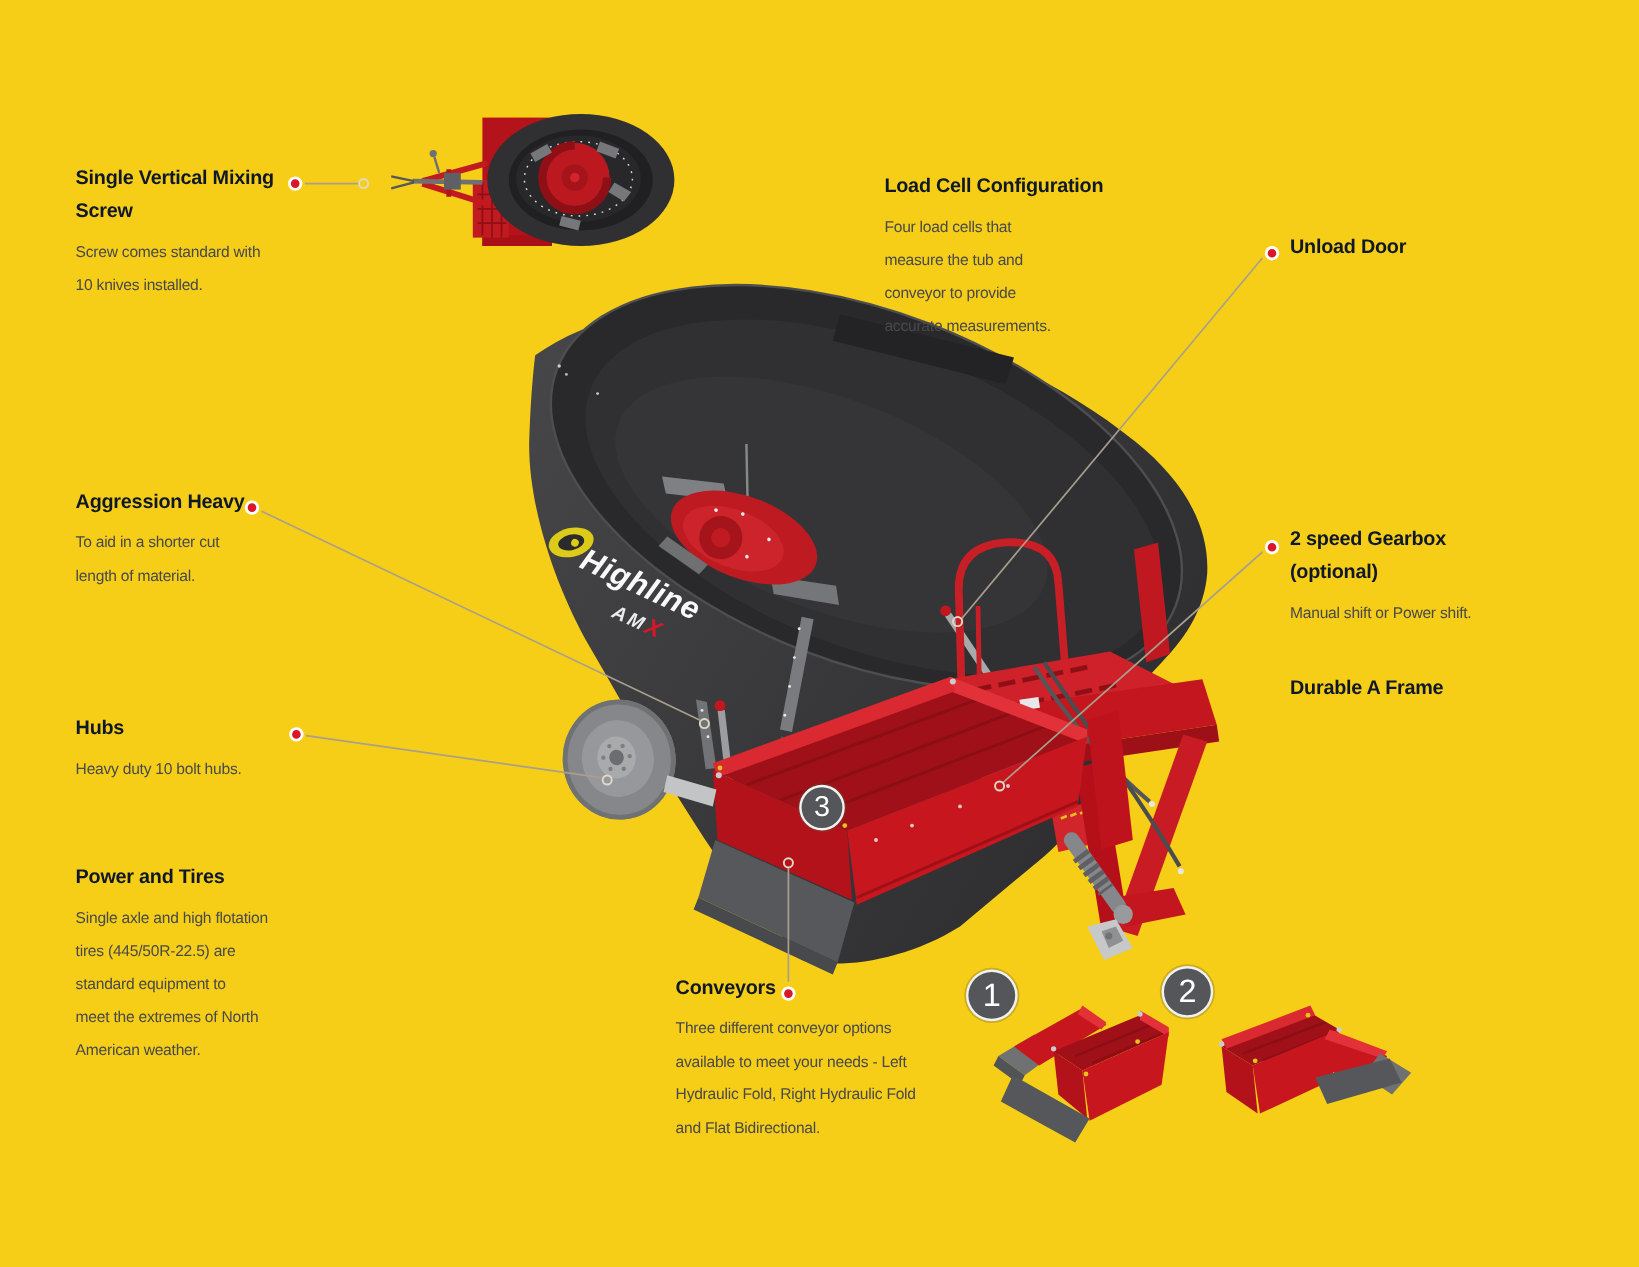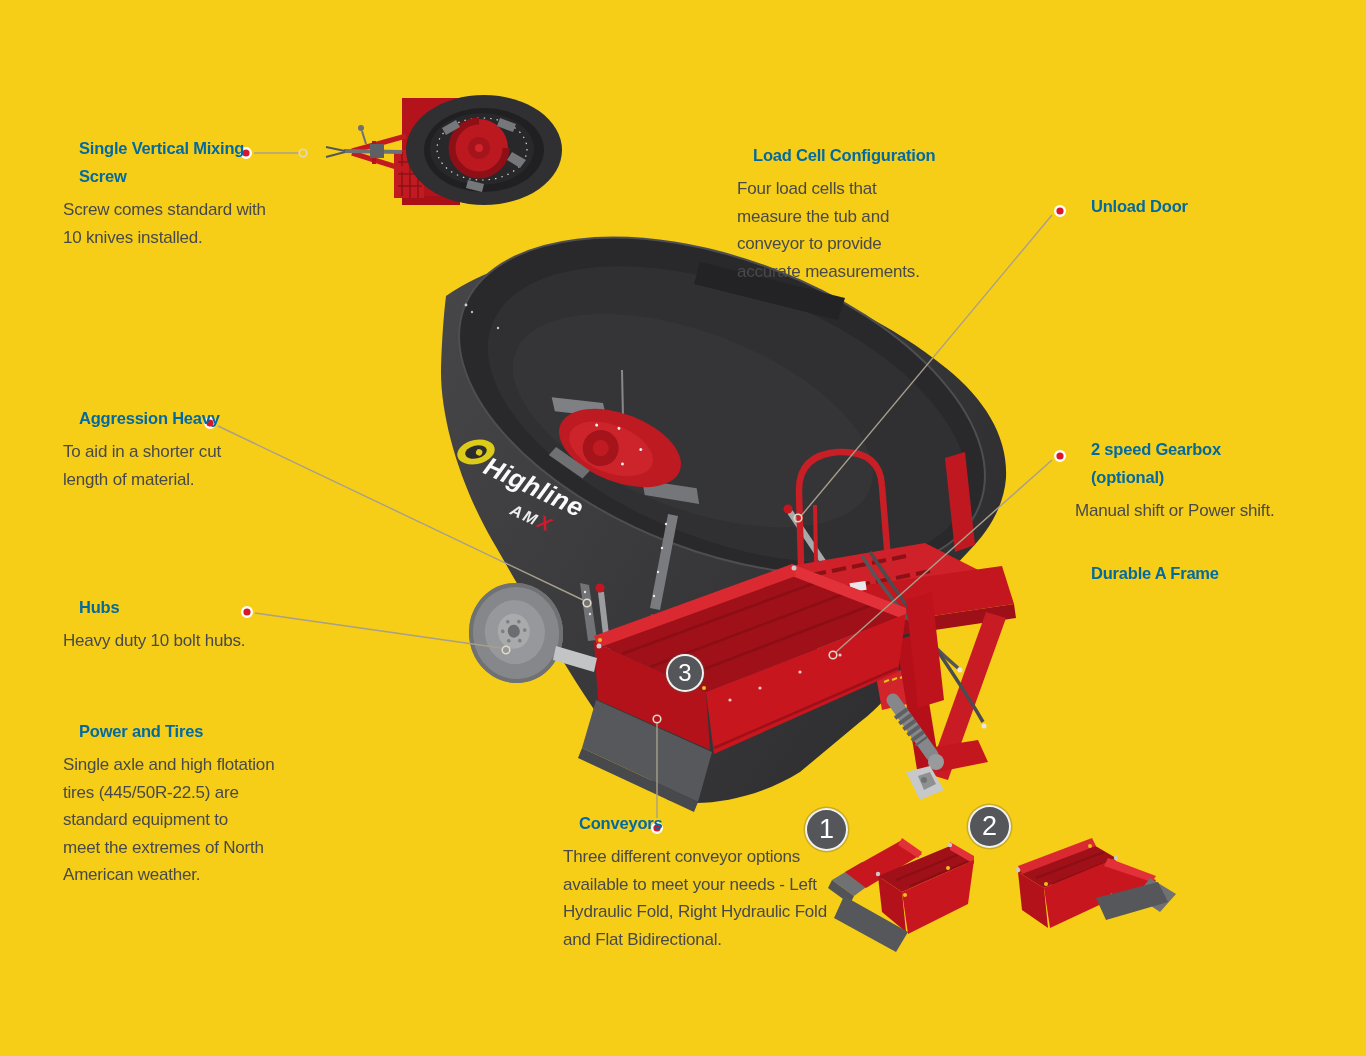--- a/index.html
+++ b/index.html
@@ -1,22 +1,22 @@
 <!DOCTYPE html>
 <html><head>
 <meta charset="utf-8">
 <style>
   html,body{margin:0;padding:0;background:#F6CE17;}
   #canvas{position:relative;width:1366px;height:1056px;background:#F6CE17;overflow:hidden;
           font-family:"Liberation Sans",sans-serif;}
   svg.layer{position:absolute;left:0;top:0;}
   .callout{position:absolute;}
-  .callout h3{margin:0 0 6px 16px;font-size:16.5px;line-height:28px;font-weight:bold;
-              color:#0369a1;letter-spacing:-0.2px;white-space:nowrap;}
-  .callout p{margin:0;font-size:17px;line-height:27.5px;color:#48494B;
+  .callout h3{margin:0 0 6px 0;font-size:16.5px;line-height:28px;font-weight:bold;
+              color:#0f172a;letter-spacing:-0.2px;white-space:nowrap;}
+  .callout p{margin:0;font-size:13px;line-height:27.5px;color:#48494B;
              letter-spacing:-0.2px;white-space:nowrap;}
   .badge{position:absolute;border-radius:50%;background:#545659;
          border:2px solid rgba(255,255,255,.92);box-sizing:content-box;
          box-shadow:0 0 0 1.5px rgba(90,85,60,.28);
          color:#fff;display:flex;align-items:center;justify-content:center;
          font-weight:400;}
   .badge.big{width:39px;height:39px;font-size:27px;}
   .badge.small{width:34px;height:34px;font-size:24px;}
   .logo-h{font-style:italic;font-weight:bold;font-size:26px;fill:#FAFAFA;letter-spacing:.5px;}
   .logo-amx{font-style:italic;font-weight:bold;font-size:16px;letter-spacing:2.5px;}

